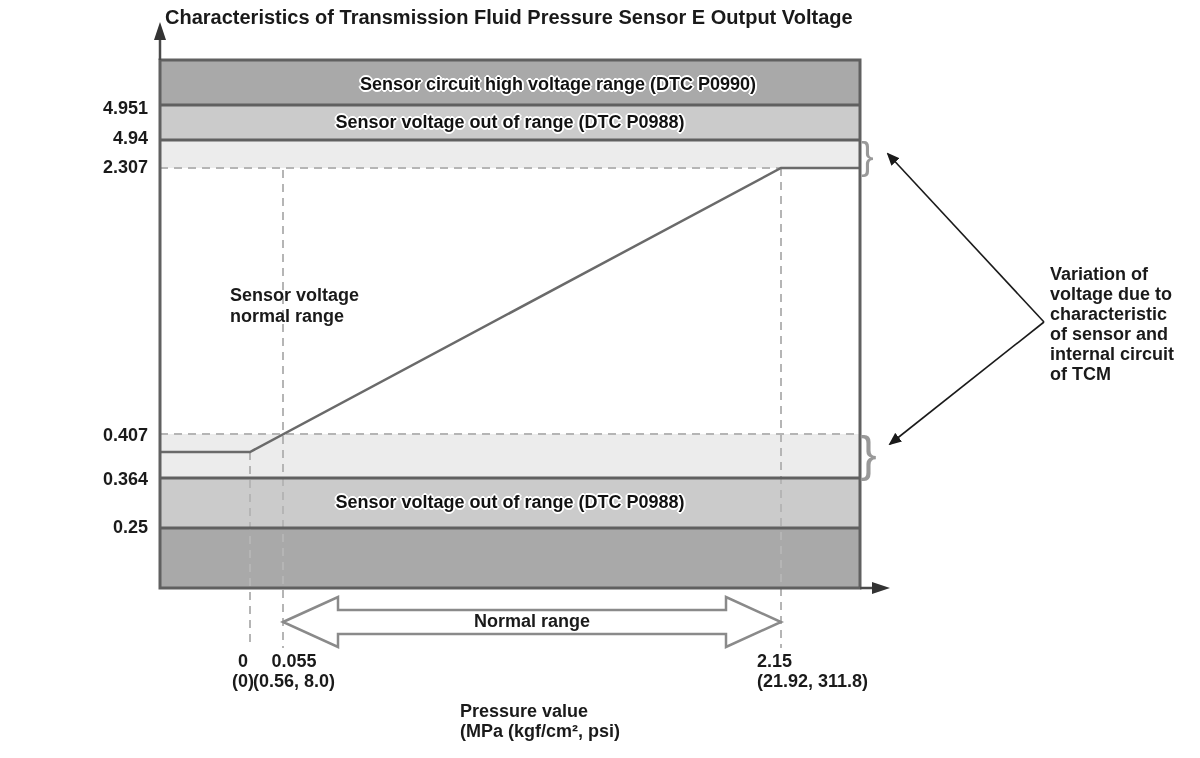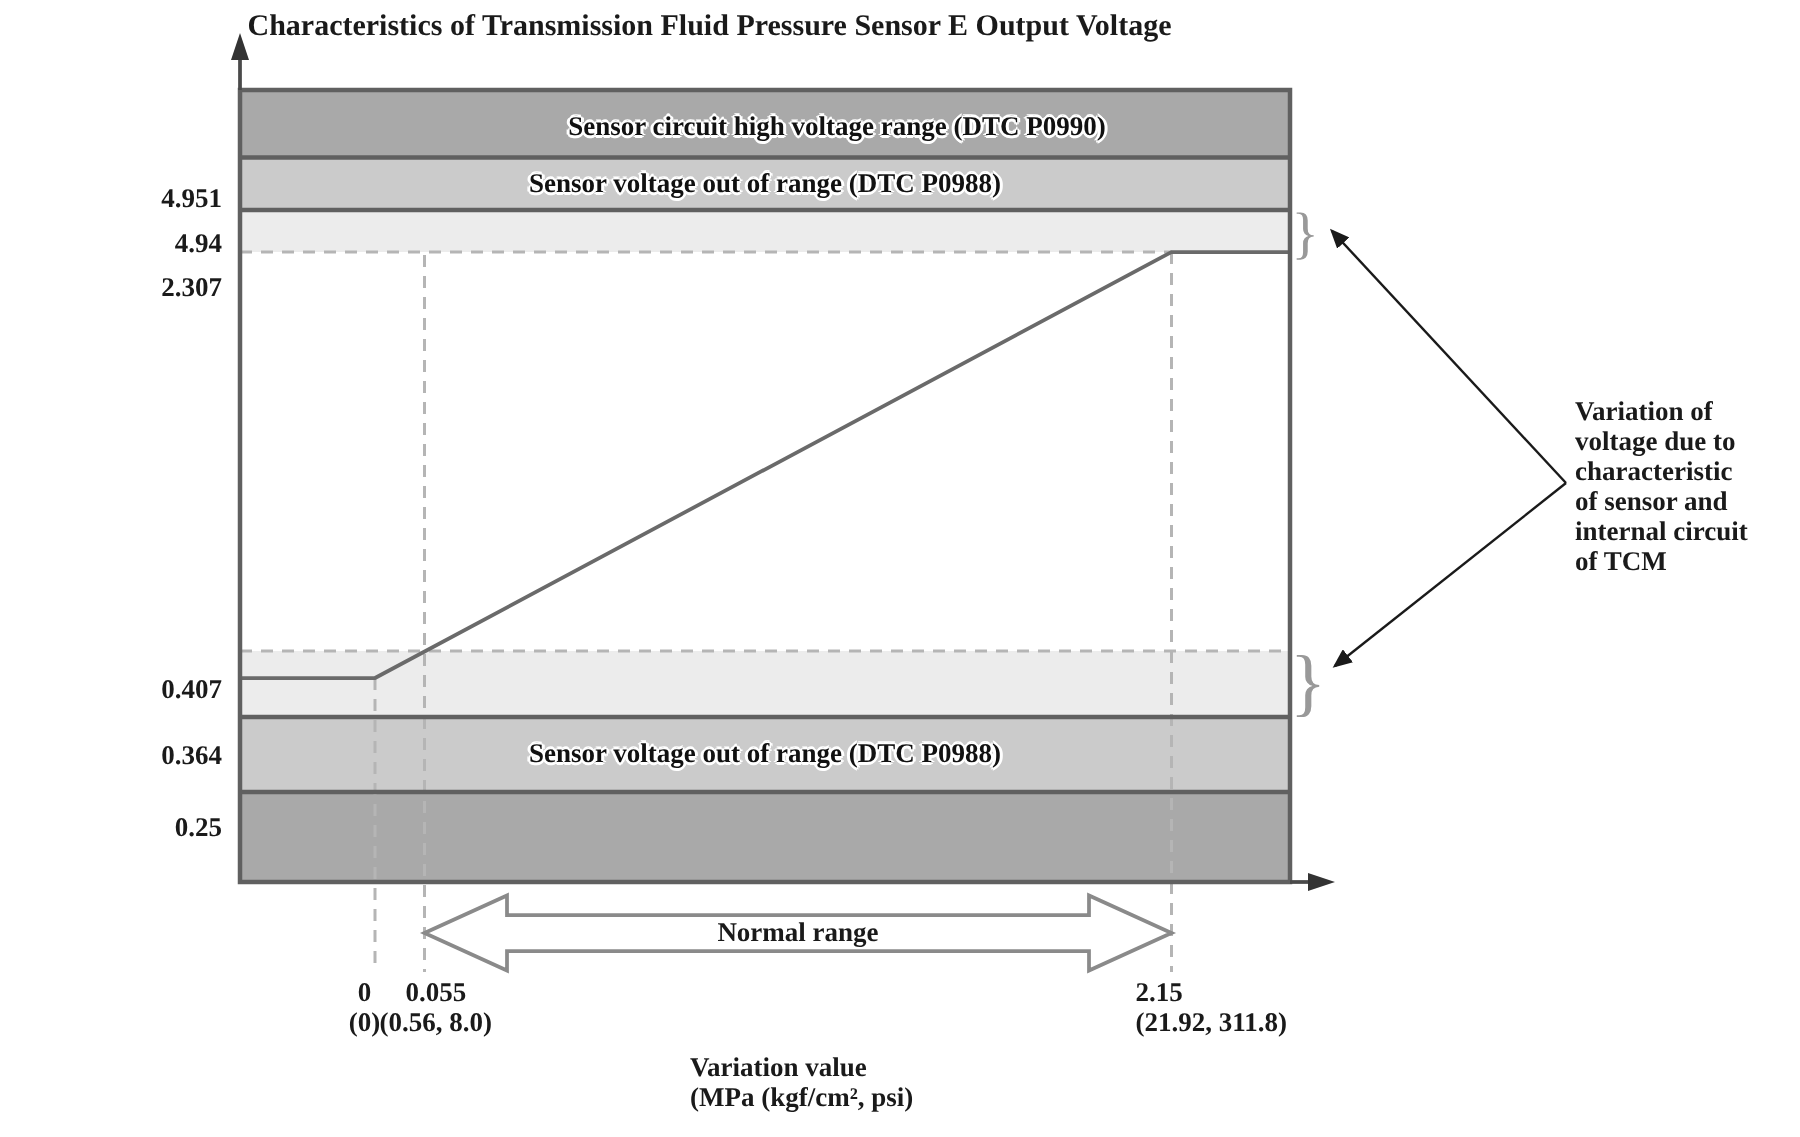--- a/index.html
+++ b/index.html
@@ -1,18 +1,18 @@
 <!DOCTYPE html>
 <html style="--band_dark: #a9a9a9; --band_medium: #cbcbcb; --band_light: #ececec; --band_border: #606060; --line: #6a6a6a; --dashed: #b5b5b5; --arrow_black: #1a1a1a; --brace: #999999;"><head>
 <meta charset="utf-8">
 <style>
   html,body{margin:0;padding:0;background:#ffffff;}
   .stage{
     position:relative;width:1200px;height:758px;background:#fff;
-    font-family:Liberation Serif, serif;font-weight:bold;color:#1a1a1a;
+    font-family:Liberation Sans, sans-serif;font-weight:bold;color:#1a1a1a;
     overflow:hidden;
   }
   .abs{position:absolute;}
   
   .band{position:absolute;left:160px;width:700px;z-index:1;}
   .band-dark{background:var(--band_dark,#a9a9a9);}
   .band-med{background:var(--band_medium,#cbcbcb);}
   .band-light{background:var(--band_light,#ececec);}
   
   svg.overlay{position:absolute;left:0;top:0;z-index:2;}
@@ -20,21 +20,21 @@
   .boxrect{fill:none;stroke:var(--band_border,#606060);stroke-width:3;}
   .dash{stroke:var(--dashed,#b5b5b5);stroke-width:2;stroke-dasharray:8 6;fill:none;}
   .sensor{stroke:var(--line,#6a6a6a);stroke-width:2.5;fill:none;}
   .axis{stroke:#4a4a4a;stroke-width:2.5;}
   .axhead{fill:#333;stroke:none;}
   .varrow{stroke:var(--arrow_black,#1a1a1a);stroke-width:1.6;}
   .nr-arrow{fill:#ffffff;stroke:#8a8a8a;stroke-width:2.5;stroke-linejoin:miter;}
   
   .txt{position:absolute;z-index:3;font-weight:bold;}
   .title{font-size:20px;}
-  .ytick{width:90px;text-align:right;font-size:18px;line-height:20px;margin-top:24px;}
+  .ytick{width:90px;text-align:right;font-size:18px;line-height:20px;}
   .ylabel{font-size:18px;line-height:19.5px;}
   .ylabel span{display:block;}
   .band-label{
     position:absolute;left:160px;width:700px;z-index:3;text-align:center;
     font-size:18px;font-weight:bold;color:#111;
     text-shadow:-1px -1px 0 #fff,0 -1px 0 #fff,1px -1px 0 #fff,-1px 0 0 #fff,
                  1px 0 0 #fff,-1px 1px 0 #fff,0 1px 0 #fff,1px 1px 0 #fff,
                 -2px 0 0 #fff,2px 0 0 #fff,0 -2px 0 #fff,0 2px 0 #fff;
   }
   .annot{font-size:18px;line-height:21px;}
@@ -100,20 +100,24 @@
   <div class="txt ytick abs" style="left:58px;top:128px;">4.94</div>
   <div class="txt ytick abs" style="left:58px;top:157px;">2.307</div>
   <div class="txt ytick abs" style="left:58px;top:425px;">0.407</div>
   <div class="txt ytick abs" style="left:58px;top:469px;">0.364</div>
   <div class="txt ytick abs" style="left:58px;top:517px;">0.25</div>
 
   <div class="band-label" style="top:74px;padding-left:48px;">Sensor circuit high voltage range (DTC P0990)</div>
   <div class="band-label" style="top:112px;">Sensor voltage out of range (DTC P0988)</div>
   <div class="band-label" style="top:492px;">Sensor voltage out of range (DTC P0988)</div>
 
+  <div class="txt annot abs" style="left:230px;top:285px;">
+    <span>Sensor voltage</span>
+    <span>normal range</span>
+  </div>
 
   <div class="txt brace abs" style="left:861px;top:137px;font-size:38px;">}</div>
   <div class="txt brace abs" style="left:860px;top:429px;font-size:50px;">}</div>
 
   <div class="txt variation abs" style="left:1050px;top:264px;">
     <span>Variation of</span>
     <span>voltage due to</span>
     <span>characteristic</span>
     <span>of sensor and</span>
     <span>internal circuit</span>
@@ -129,17 +133,17 @@
   <div class="txt xtick abs" style="left:253px;top:652px;text-align:center;">
     <span>0.055</span>
     <span>(0.56, 8.0)</span>
   </div>
   <div class="txt xtick abs" style="left:757px;top:652px;">
     <span>2.15</span>
     <span>(21.92, 311.8)</span>
   </div>
 
   <div class="txt xcaption abs" style="left:460px;top:701px;">
-    <span>Variation value</span>
+    <span>Pressure value</span>
     <span>(MPa (kgf/cm², psi)</span>
   </div>
 
 </div>
 
 </body></html>

